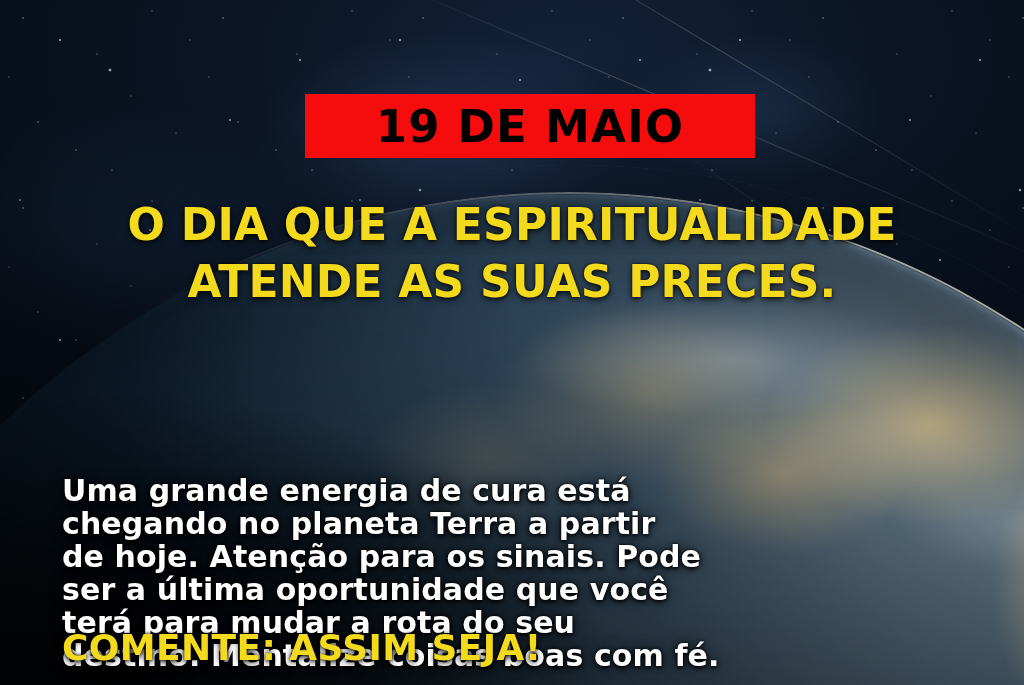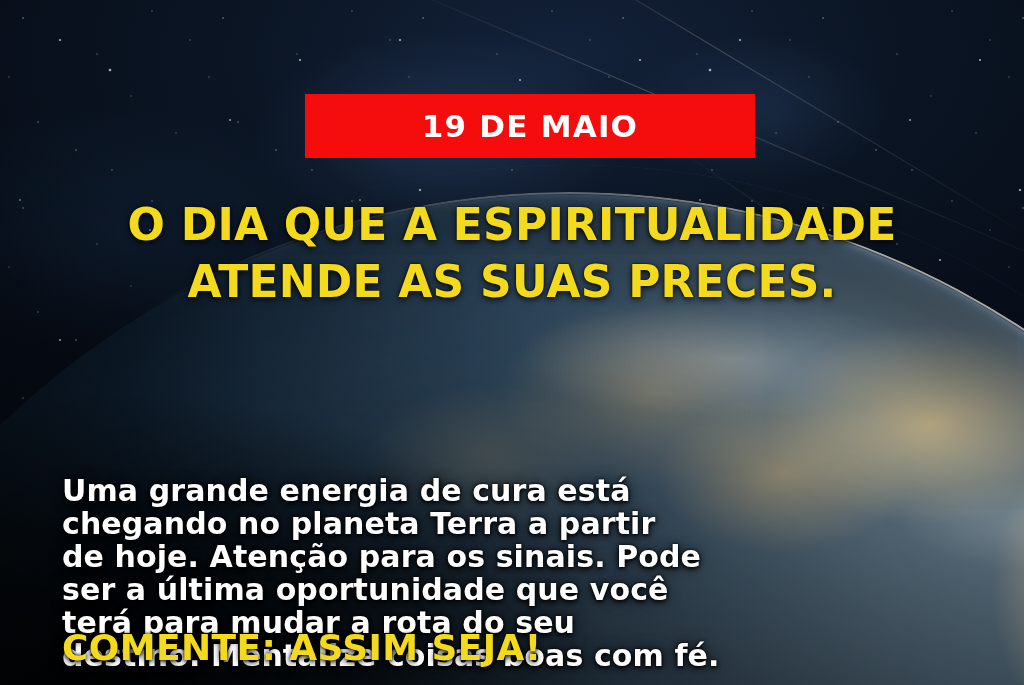--- a/index.html
+++ b/index.html
@@ -173,22 +173,22 @@
     left: 305px;
     top: 94px;
     width: 450px;
     height: 64px;
     background: #f50d0d;
     display: flex;
     align-items: center;
     justify-content: center;
   }
   .date-banner-text {
-    color: #ffffff;
-    font-size: 31px;
+    color: #000000;
+    font-size: 45px;
     font-weight: 700;
     letter-spacing: 1.2px;
     line-height: 1;
     white-space: nowrap;
     text-transform: uppercase;
   }
 
   .headline {
     position: absolute;
     left: 50%;

